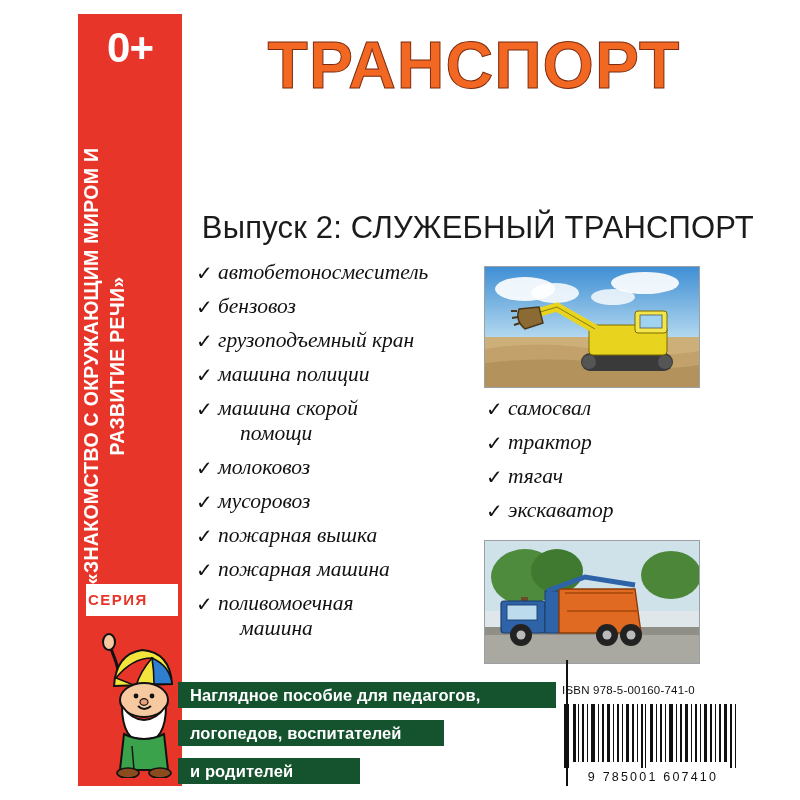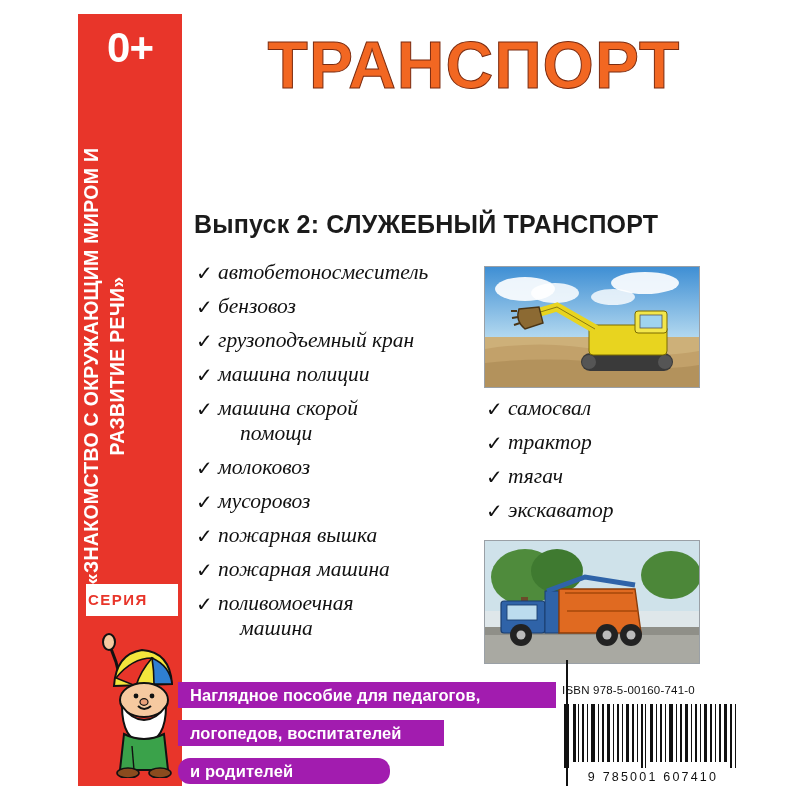--- a/index.html
+++ b/index.html
@@ -121,23 +121,23 @@
     font-style: italic;
     font-family: "Liberation Serif", serif;
     line-height: 66px;
     -webkit-text-stroke: 0.6px #7a2b10;
   }
   .issue-line {
     position: absolute;
     left: 16px;
     top: 196px;
     width: 560px;
-    text-align: left;
-    font-size: 25px;
-    font-weight: bold;
+    text-align: right;
+    font-size: 31px;
+    font-weight: normal;
     color: #1b1b1b;
     letter-spacing: 0.2px;
   }
   
   .list-left {
     position: absolute;
     left: 18px;
     top: 246px;
     width: 290px;
   }
@@ -194,32 +194,32 @@
     left: 0;
     top: 668px;
     width: 400px;
     height: 104px;
   }
   .fbar {
     position: absolute;
     left: 0;
     width: 378px;
     height: 26px;
-    background: #a21caf;
+    background: #14532d;
     color: #ffffff;
     font-size: 16.5px;
     font-weight: bold;
     line-height: 26px;
     padding-left: 12px;
     box-sizing: border-box;
     letter-spacing: 0.1px;
   }
   .fbar.b1 { top: 0; }
   .fbar.b2 { top: 38px; width: 266px; }
-  .fbar.b3 { top: 76px; width: 212px; border-radius: 12px; }
+  .fbar.b3 { top: 76px; width: 182px; }
   
   .isbn-block {
     position: absolute;
     left: 380px;
     top: 668px;
     width: 200px;
     height: 110px;
     text-align: center;
   }
   .isbn-text {

